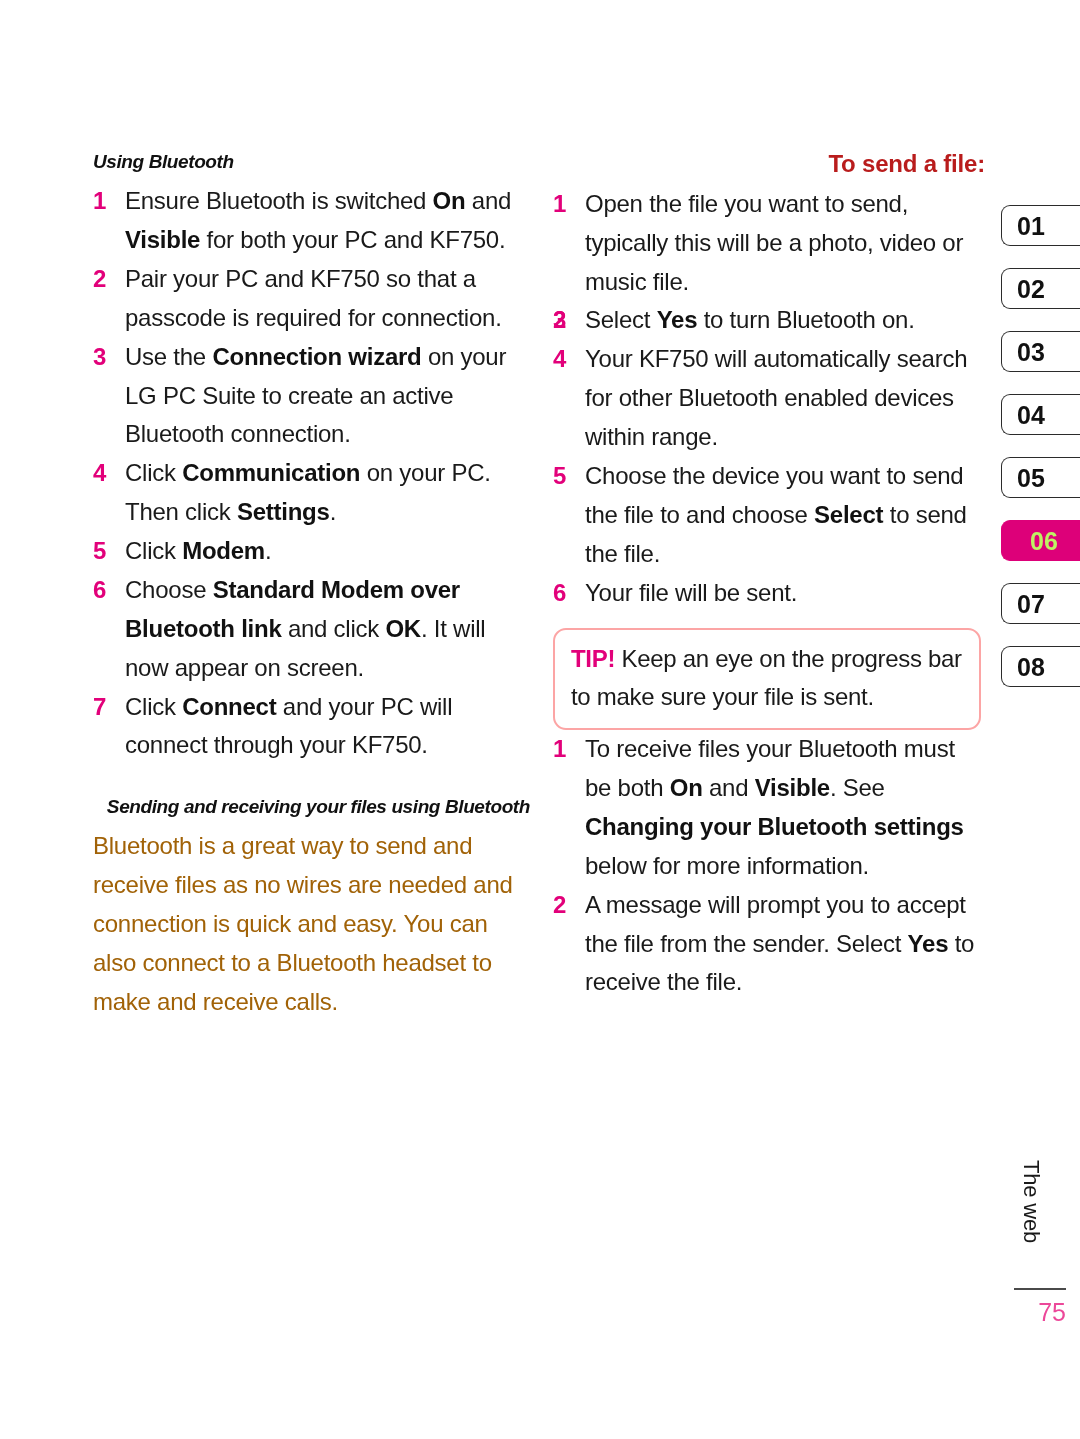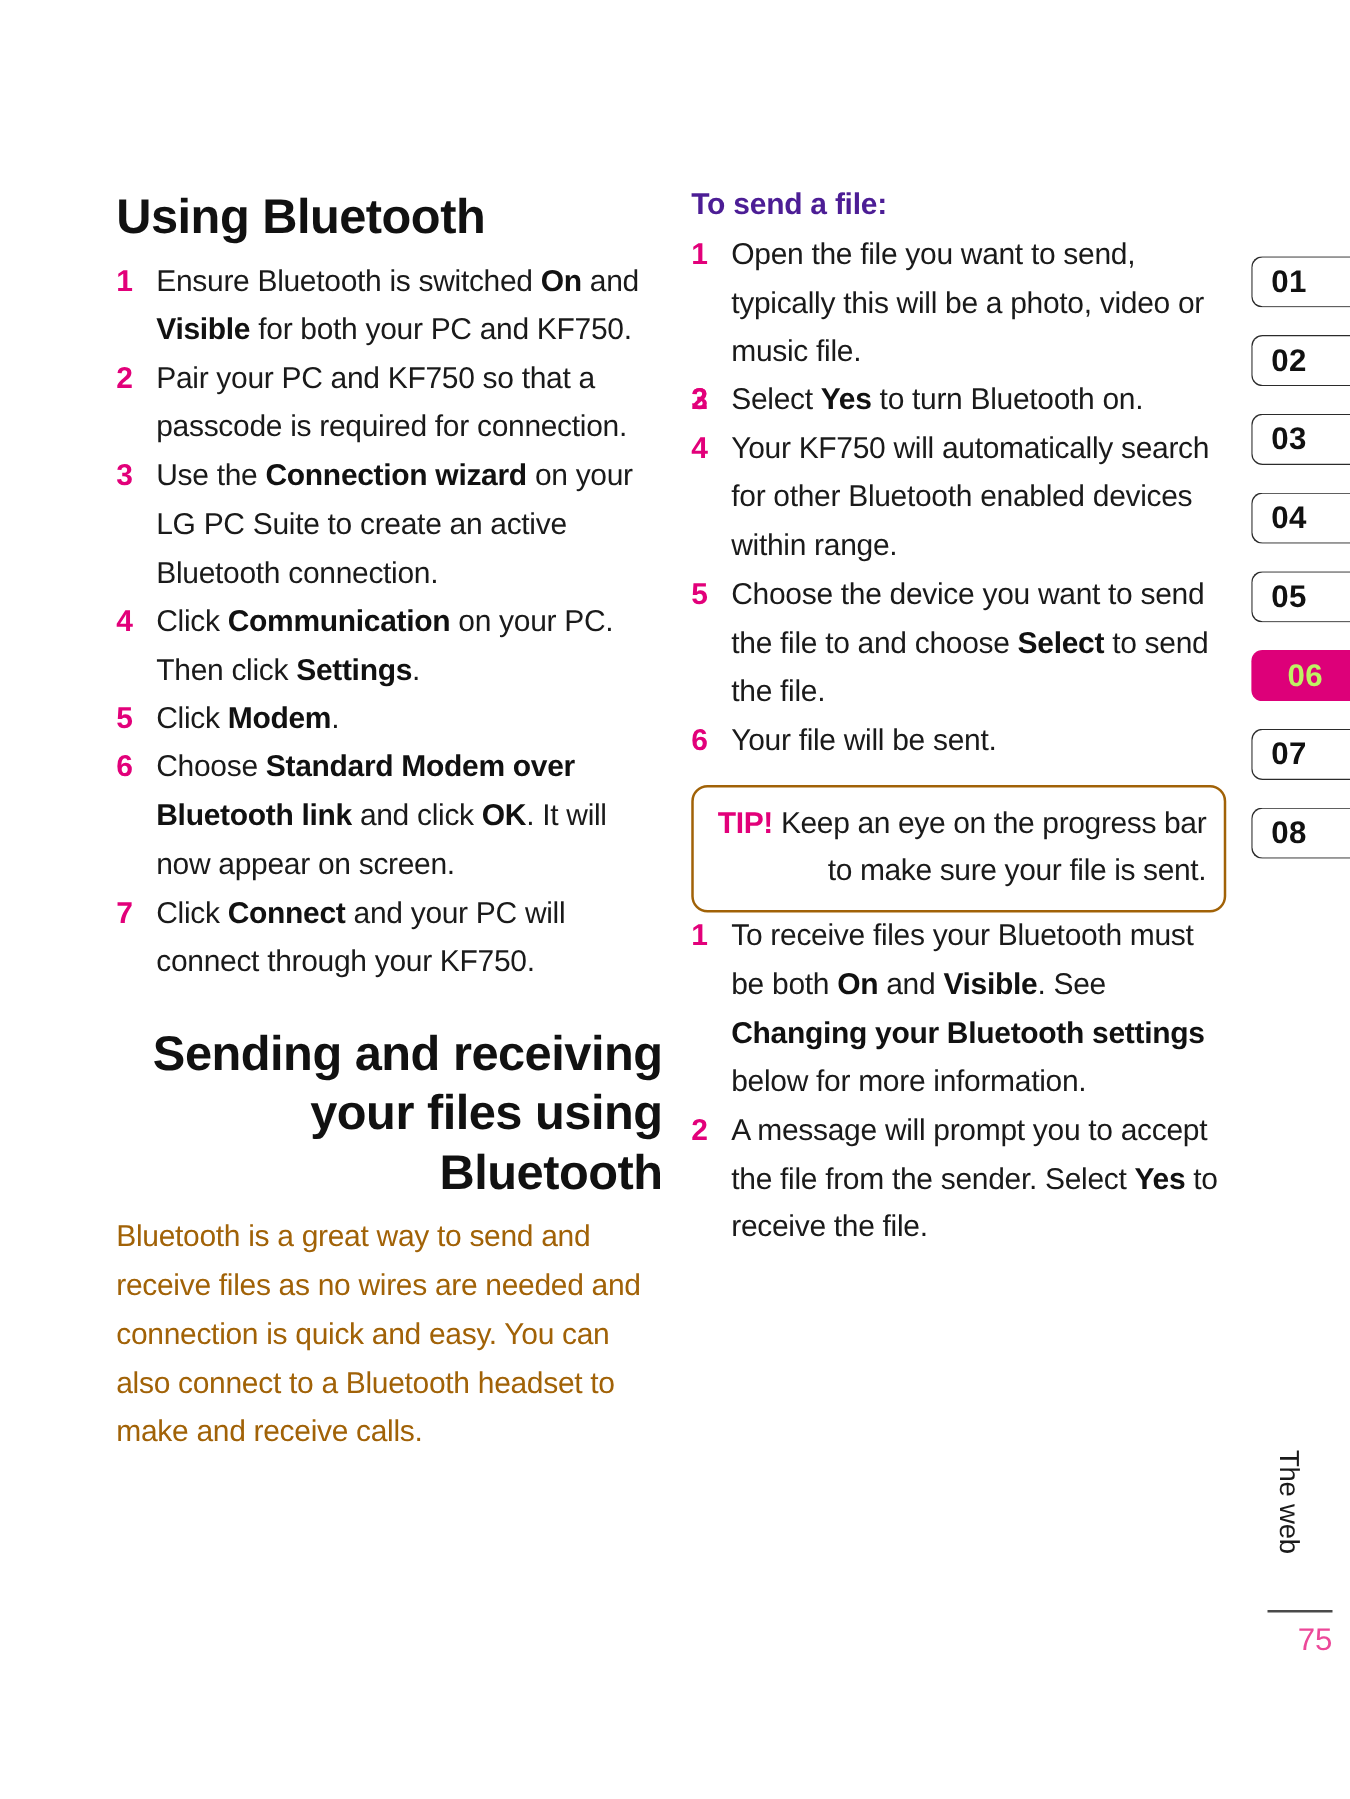--- a/index.html
+++ b/index.html
@@ -27,36 +27,38 @@
     position: absolute;
     top: 0;
   }
   .col-left  { left: 93px;  width: 437px; }
   .col-right { left: 553px; width: 432px; }
 
   .col-inner { position: absolute; top: 150px; width: 100%; }
 
   
   h2.sec-title {
-    font-size: 39px;
+    font-size: 19px;
     font-weight: bold;
     letter-spacing: -0.4px;
     line-height: 1.22;
     margin: 0 0 9px 0;
     color: #111111;
+    font-style: italic;
   }
   h2.sec-title.spaced { margin-top: 30px; text-align: right; }
 
   h3.sub-title {
     font-size: 24px;
     font-weight: bold;
     letter-spacing: -0.2px;
     line-height: 1.2;
     margin: 0 0 6px 0;
-    color: #4c1d95;
+    color: #b91c1c;
+    text-align: right;
   }
   h3.sub-title.gap { margin-top: 22px; }
 
   
   ol.steps {
     list-style: none;
     margin: 0;
     padding: 0;
   }
   ol.steps > li {
@@ -85,27 +87,26 @@
   p.body-text {
     font-size: 24px;
     line-height: 1.62;
     letter-spacing: -0.25px;
     margin: 0;
     color: #a16207;
   }
 
   
   .tip-box {
-    border: 2px solid #a16207;
+    border: 2px solid #fca5a5;
     border-radius: 13px;
     padding: 10px 14px 12px 16px;
     margin: 16px 0 0 0;
     box-sizing: border-box;
     width: 428px;
-    text-align: right;
   }
   .tip-box .tip-text {
     font-size: 24px;
     line-height: 1.58;
     letter-spacing: -0.3px;
     color: #1a1a1a;
   }
   .tip-box .tip-label {
     color: #E2007A;
     font-weight: bold;

